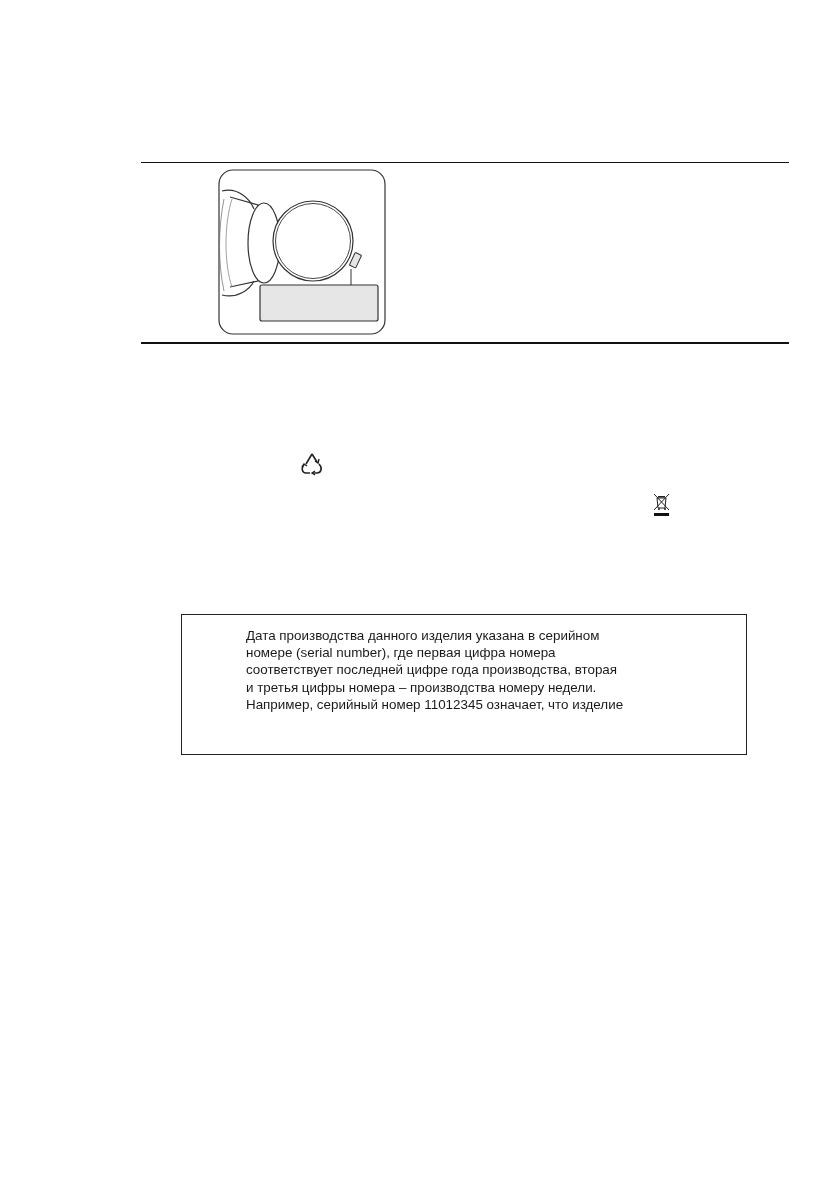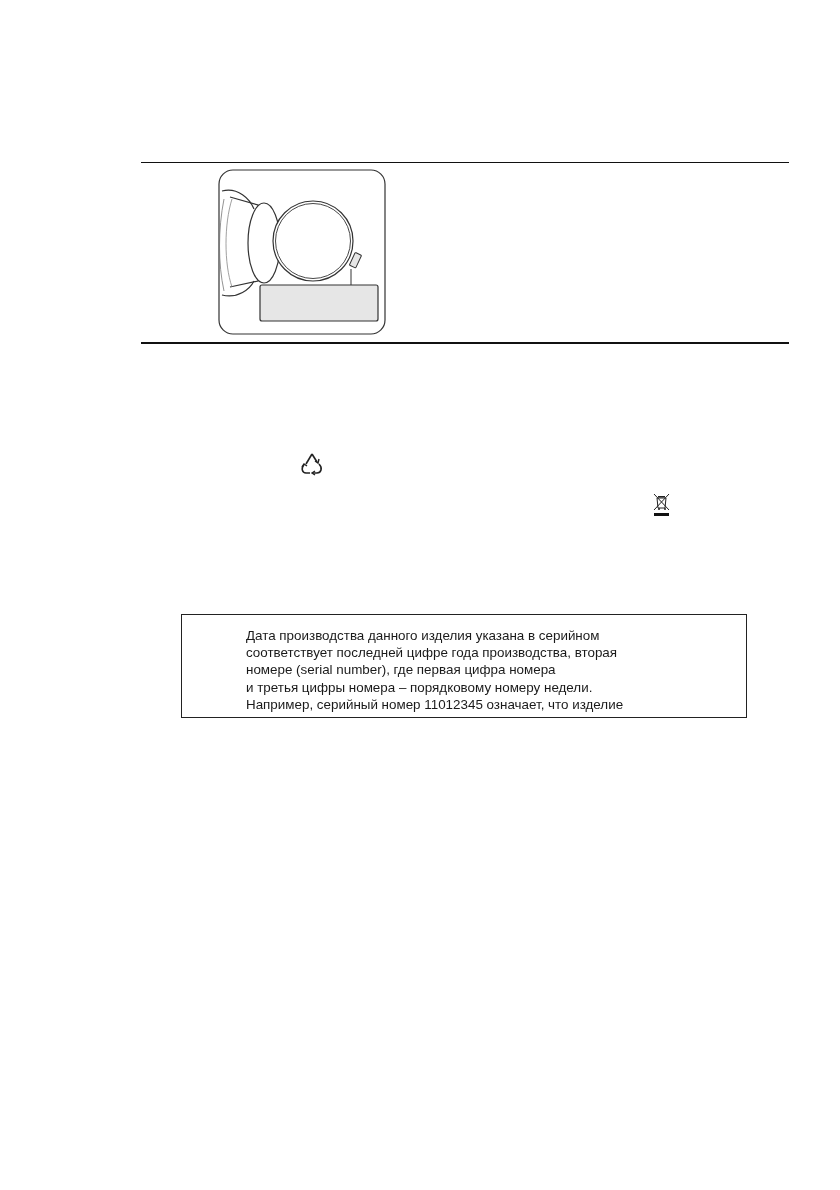--- a/index.html
+++ b/index.html
@@ -53,21 +53,21 @@
       left: 653px;
       top: 493px;
       width: 18px;
       height: 24px;
     }
     .note-box {
       position: absolute;
       left: 181px;
       top: 614px;
       width: 566px;
-      height: 104px;
+      height: 141px;
       border: 1px solid #222;
       box-sizing: border-box;
     }
     .note-text {
       position: absolute;
       left: 64px;
       top: 12px;
       width: 480px;
       font-size: 13.4px;
       line-height: 17.2px;
@@ -129,18 +129,18 @@
     <circle cx="12" cy="16" r="1" fill="#222"></circle>
     <line x1="1" y1="1" x2="16" y2="17" stroke="#222" stroke-width="1"></line>
     <line x1="16" y1="1" x2="1" y2="17" stroke="#222" stroke-width="1"></line>
     <rect x="1" y="20" width="15" height="3" fill="#111"></rect>
   </svg>
 </div>
 
 <div class="note-box">
   <p class="note-text">
     <span class="note-line">Дата производства данного изделия указана в серийном</span>
+    <span class="note-line">номере (serial number), где первая цифра номера</span>
     <span class="note-line">соответствует последней цифре года производства, вторая</span>
-    <span class="note-line">номере (serial number), где первая цифра номера</span>
-    <span class="note-line">и третья цифры номера – порядковому номеру недели.</span>
+    <span class="note-line">и третья цифры номера – производства номеру недели.</span>
     <span class="note-line">Например, серийный номер 11012345 означает, что изделие</span>
   </p>
 </div>
 
 </body></html>

